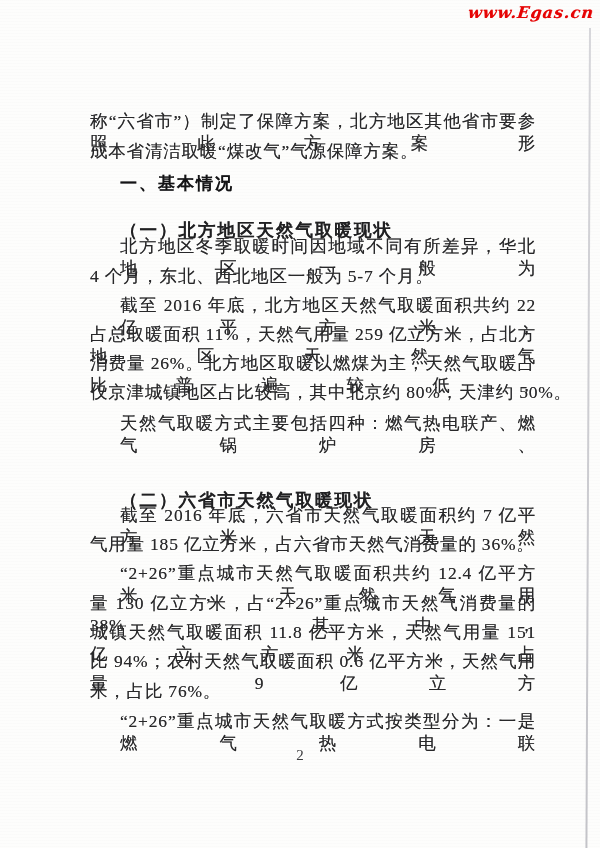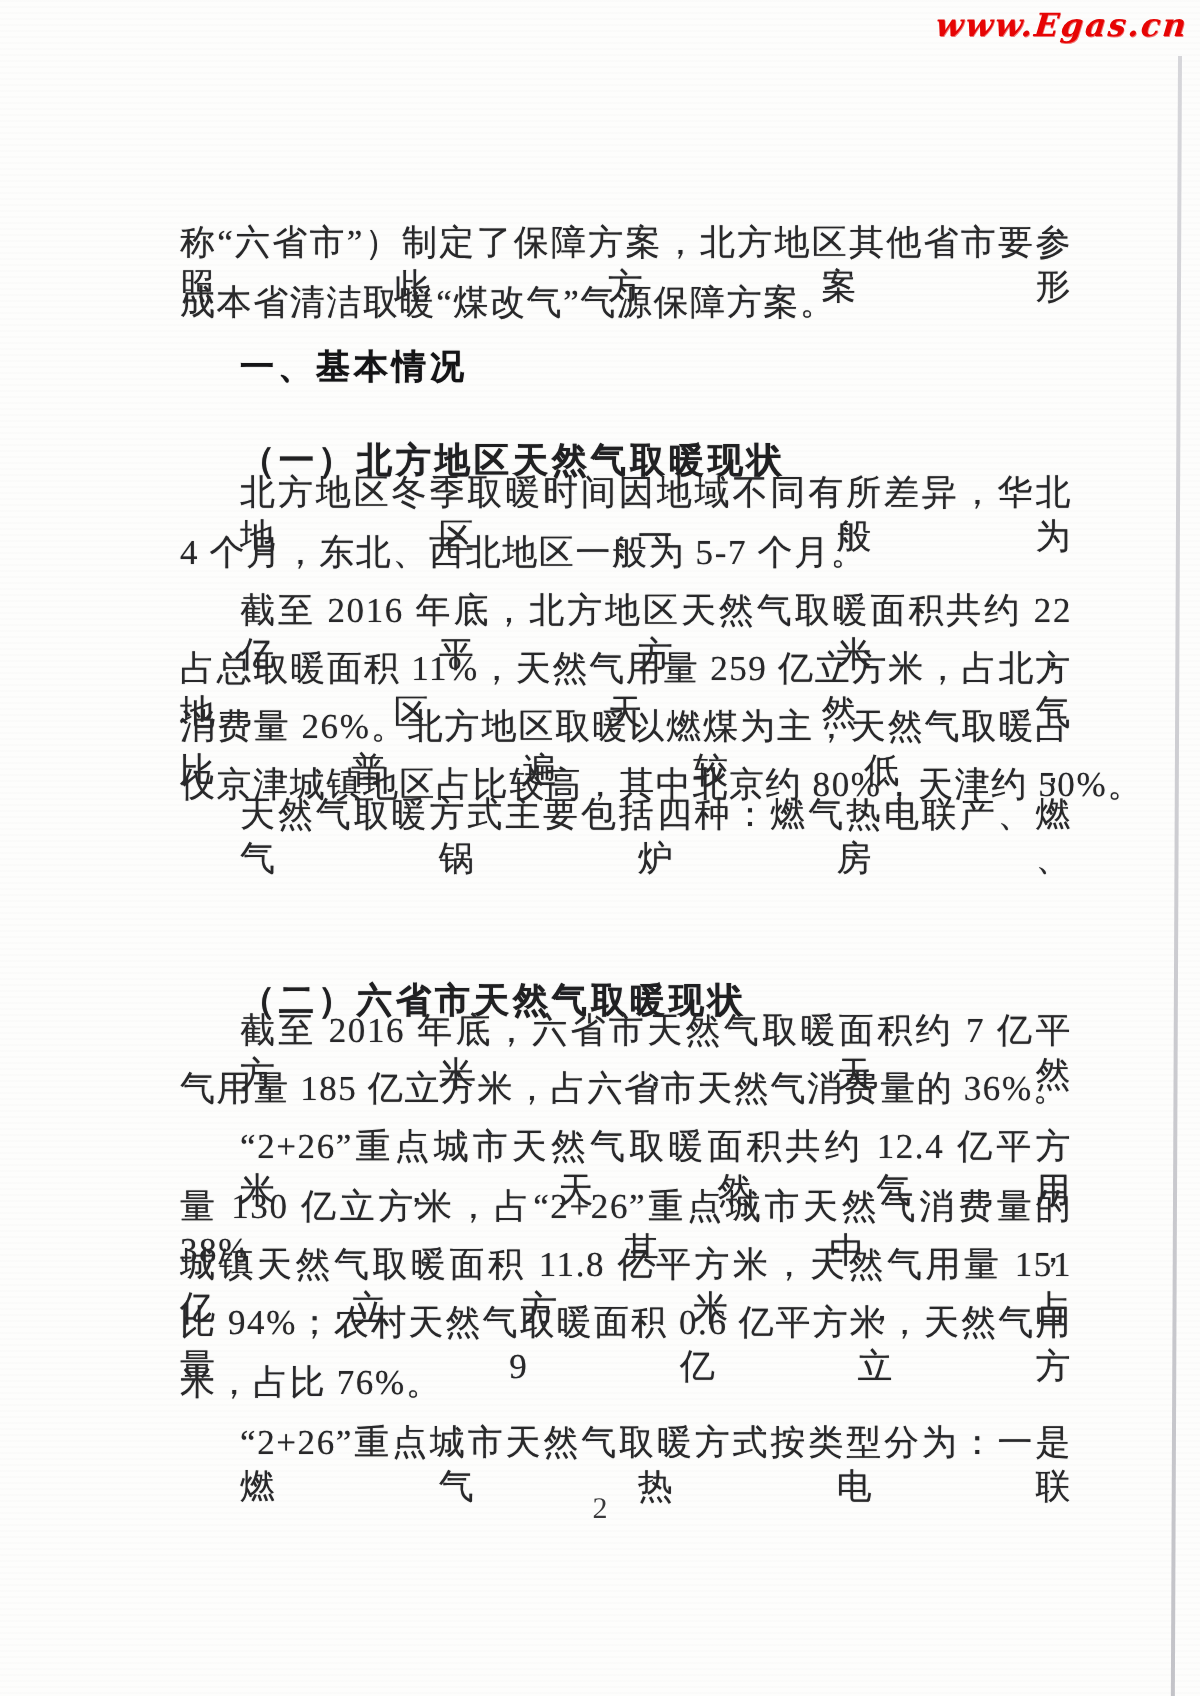--- a/index.html
+++ b/index.html
@@ -100,21 +100,21 @@
   <div class="line j" style="top:110px">称“六省市”）制定了保障方案，北方地区其他省市要参照此方案形</div>
   <div class="line" style="top:140px">成本省清洁取暖“煤改气”气源保障方案。</div>
   <div class="line h1" style="top:173px">一、基本情况</div>
   <div class="line h2" style="top:203px">（一）北方地区天然气取暖现状</div>
   <div class="line j ind" style="top:235px">北方地区冬季取暖时间因地域不同有所差异，华北地区一般为</div>
   <div class="line" style="top:265px">4 个月，东北、西北地区一般为 5-7 个月。</div>
   <div class="line j ind" style="top:294px">截至 2016 年底，北方地区天然气取暖面积共约 22 亿平方米，</div>
   <div class="line j" style="top:323px">占总取暖面积 11%，天然气用量 259 亿立方米，占北方地区天然气</div>
   <div class="line j" style="top:352px">消费量 26%。北方地区取暖以燃煤为主，天然气取暖占比普遍较低，</div>
   <div class="line" style="top:381px">仅京津城镇地区占比较高，其中北京约 80%，天津约 50%。</div>
-  <div class="line j ind" style="top:396px">天然气取暖方式主要包括四种：燃气热电联产、燃气锅炉房、</div>
+  <div class="line j ind" style="top:412px">天然气取暖方式主要包括四种：燃气热电联产、燃气锅炉房、</div>
   <div class="line h2" style="top:473px">（二）六省市天然气取暖现状</div>
   <div class="line j ind" style="top:504px">截至 2016 年底，六省市天然气取暖面积约 7 亿平方米，天然</div>
   <div class="line" style="top:533px">气用量 185 亿立方米，占六省市天然气消费量的 36%。</div>
   <div class="line j ind" style="top:562px">“2+26”重点城市天然气取暖面积共约 12.4 亿平方米，天然气用</div>
   <div class="line j" style="top:592px">量 130 亿立方米，占“2+26”重点城市天然气消费量的 38%。其中，</div>
   <div class="line j" style="top:621px">城镇天然气取暖面积 11.8 亿平方米，天然气用量 151 亿立方米，占</div>
   <div class="line j" style="top:650px">比 94%；农村天然气取暖面积 0.6 亿平方米，天然气用量 9 亿立方</div>
   <div class="line" style="top:680px">米，占比 76%。</div>
   <div class="line j ind" style="top:710px">“2+26”重点城市天然气取暖方式按类型分为：一是燃气热电联</div>
 

